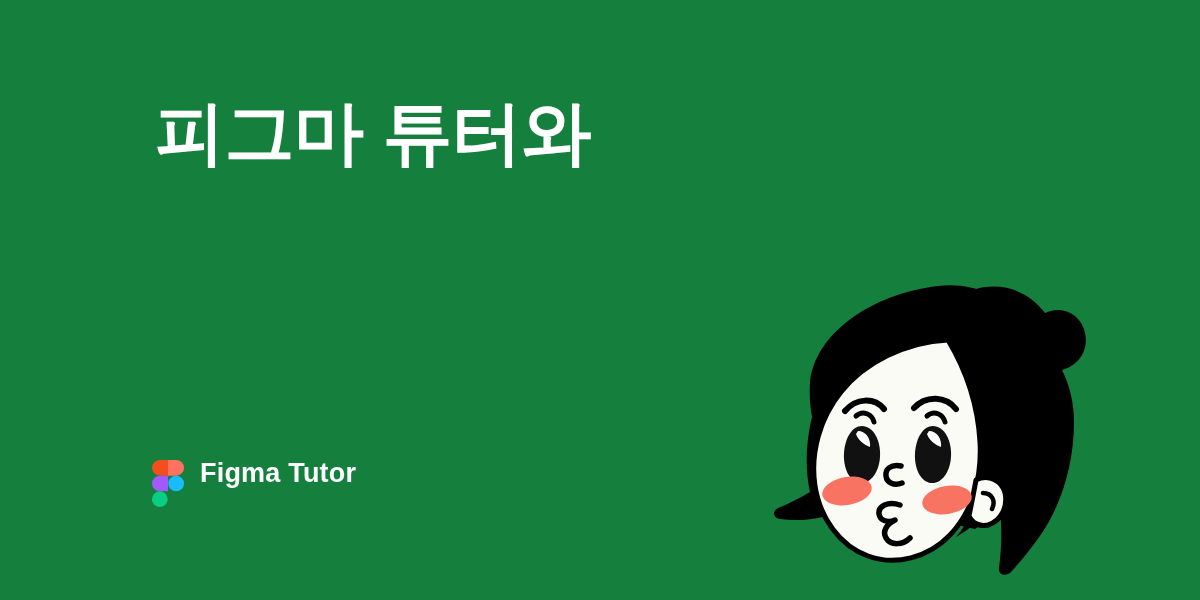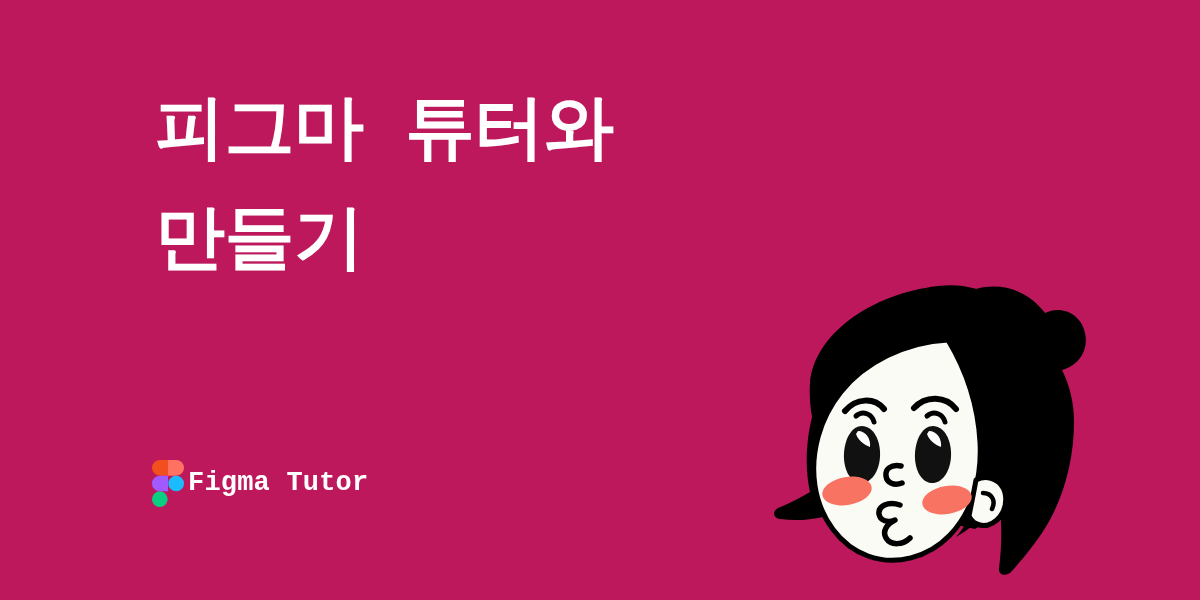--- a/index.html
+++ b/index.html
@@ -6,22 +6,22 @@
   html, body {
     margin: 0;
     padding: 0;
     background: #ffffff;
   }
   #banner {
     position: relative;
     width: 1200px;
     height: 600px;
     overflow: hidden;
-    background: #be185d;
-    font-family: Liberation Mono, monospace;
+    background: #15803d;
+    font-family: Liberation Sans, sans-serif;
   }
 
   
   #headline {
     position: absolute;
     left: 155px;
     top: 78px;
     width: 620px;
     z-index: 5;
   }
@@ -34,22 +34,22 @@
     letter-spacing: -0.5px;
     white-space: nowrap;
   }
 
   
   #brand {
     position: absolute;
     left: 152px;
     top: 460px;
     display: flex;
-    align-items: center;
-    gap: 4px;
+    align-items: flex-start;
+    gap: 16px;
     z-index: 5;
   }
   #brand-mark {
     width: 32px;
     height: 47px;
     display: block;
     flex: none;
   }
   #brand-name {
     color: #ffffff;
@@ -71,21 +71,20 @@
   }
   #character svg { display: block; width: 100%; height: 100%; }
 </style>
 </head>
 <body>
 
 <div id="banner">
 
   <div id="headline">
     <span class="line">피그마 튜터와</span>
-    <span class="line">만들기</span>
   </div>
 
   <div id="brand">
     <svg id="brand-mark" viewBox="0 0 32 47" aria-hidden="true">
 
       <path d="M0 7.833A7.833 7.833 0 0 1 7.833 0H16v15.667H7.833A7.833 7.833 0 0 1 0 7.833Z" fill="#f24e1e"></path>
 
       <path d="M16 0h8.167a7.833 7.833 0 0 1 0 15.667H16V0Z" fill="#ff7262"></path>
 
       <path d="M0 23.5a7.833 7.833 0 0 1 7.833-7.833H16v15.666H7.833A7.833 7.833 0 0 1 0 23.5Z" fill="#a259ff"></path>

